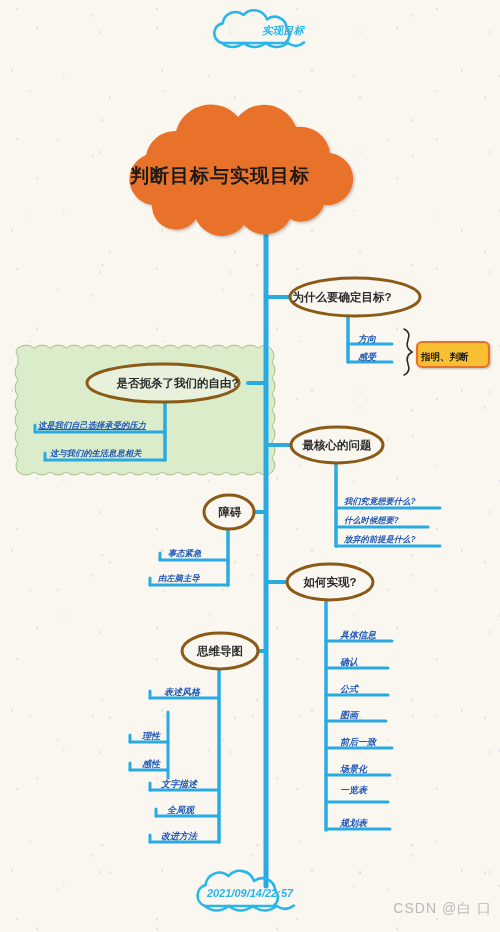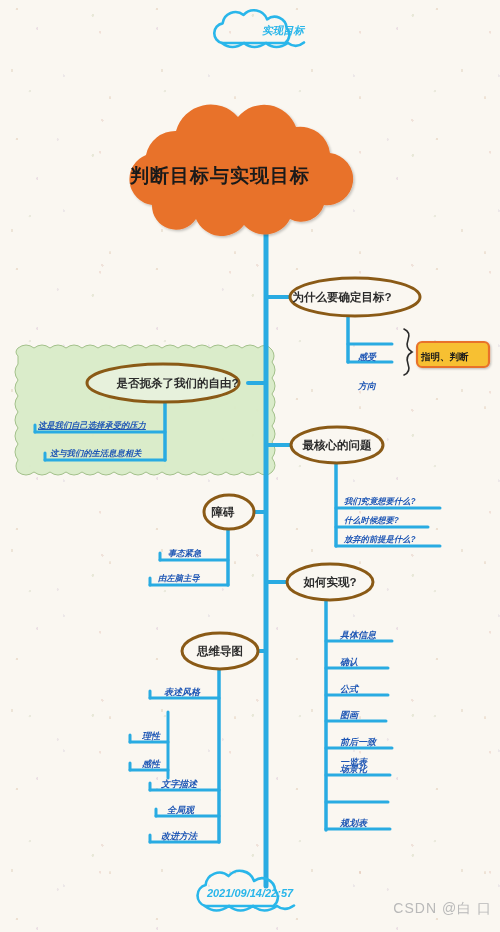--- a/index.html
+++ b/index.html
@@ -187,45 +187,45 @@
              a13,13 0 0 1 21,9 a11,11 0 0 1 -1.6,16 Z" fill="none" stroke="#29b6ea" stroke-width="2.6" stroke-linejoin="round"></path>
     <path d="M205,906 q11,9 24,0 q11,9 24,0 q11,9 24,0 q8,6 17,-0.5" fill="none" stroke="#29b6ea" stroke-width="2.6" stroke-linecap="round"></path>
   </g>
 </svg>
 
 <div class="lbl badge-text" style="top:24px;padding-left:33px;">实现目标</div>
 
 <div class="lbl title-text">判断目标与实现目标</div>
 
 <div class="lbl node-text" style="left:290px;top:290px;width:104px;">为什么要确定目标?</div>
-<div class="lbl sub-text" style="left:358px;top:333px;margin-top:47px;">方向</div>
+<div class="lbl sub-text" style="left:358px;top:333px;">方向</div>
 <div class="lbl sub-text" style="left:358px;top:351px;">感受</div>
 <div class="lbl yellow-text">指明、判断</div>
 
 <div class="lbl node-text" style="left:88px;top:376px;width:179px;">是否扼杀了我们的自由?</div>
 <div class="lbl sub-text sm" style="left:38px;top:420px;text-decoration:underline;">这是我们自己选择承受的压力</div>
 <div class="lbl sub-text sm" style="left:50px;top:448px;">这与我们的生活息息相关</div>
 
 <div class="lbl node-text" style="left:292px;top:438px;width:90px;">最核心的问题</div>
 <div class="lbl sub-text sm" style="left:344px;top:496px;">我们究竟想要什么?</div>
 <div class="lbl sub-text sm" style="left:344px;top:515px;">什么时候想要?</div>
 <div class="lbl sub-text sm" style="left:344px;top:534px;">放弃的前提是什么?</div>
 
-<div class="lbl node-text" style="left:205px;top:505px;width:36px;">障碍</div>
+<div class="lbl node-text" style="left:212px;top:505px;width:36px;">障碍</div>
 <div class="lbl sub-text sm" style="left:168px;top:548px;">事态紧急</div>
 <div class="lbl sub-text sm" style="left:158px;top:573px;">由左脑主导</div>
 
 <div class="lbl node-text" style="left:288px;top:575px;width:84px;">如何实现?</div>
 <div class="lbl sub-text" style="left:340px;top:629px;">具体信息</div>
 <div class="lbl sub-text" style="left:340px;top:656px;">确认</div>
 <div class="lbl sub-text" style="left:340px;top:683px;">公式</div>
 <div class="lbl sub-text" style="left:340px;top:709px;">图画</div>
 <div class="lbl sub-text" style="left:340px;top:736px;">前后一致</div>
 <div class="lbl sub-text" style="left:340px;top:763px;">场景化</div>
-<div class="lbl sub-text" style="left:340px;top:756px;font-family:Liberation Serif, serif;">一览表</div>
+<div class="lbl sub-text" style="left:340px;top:784px;font-family:Liberation Serif, serif;">一览表</div>
 <div class="lbl sub-text" style="left:340px;top:817px;">规划表</div>
 
 <div class="lbl node-text" style="left:182px;top:644px;width:76px;">思维导图</div>
 <div class="lbl sub-text" style="left:164px;top:686px;">表述风格</div>
 <div class="lbl sub-text" style="left:142px;top:730px;">理性</div>
 <div class="lbl sub-text" style="left:142px;top:758px;">感性</div>
 <div class="lbl sub-text" style="left:161px;top:778px;">文字描述</div>
 <div class="lbl sub-text" style="left:167px;top:804px;text-align:center;">全局观</div>
 <div class="lbl sub-text" style="left:161px;top:830px;">改进方法</div>
 

